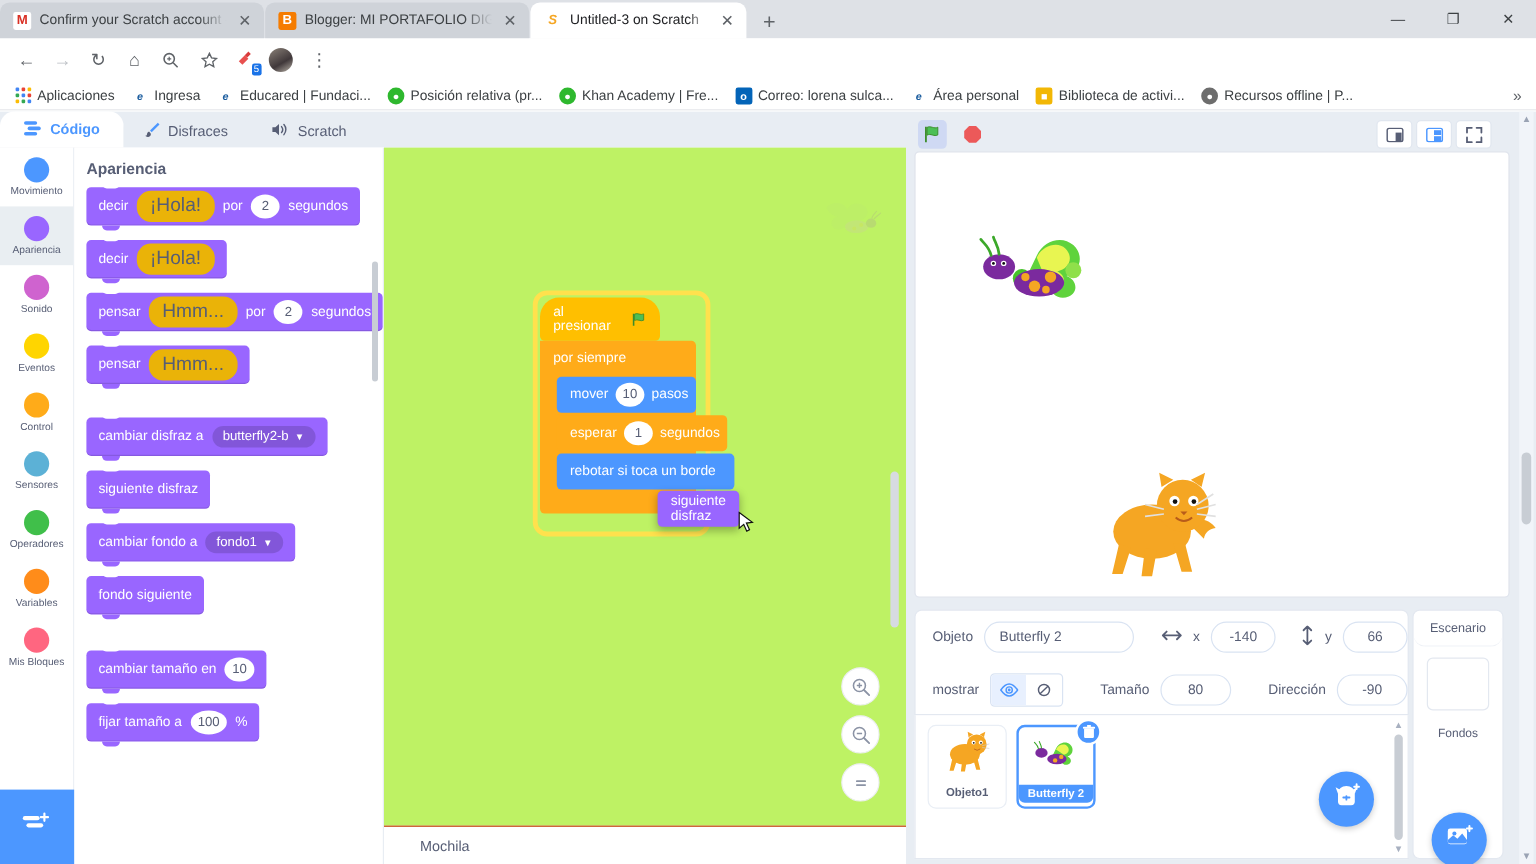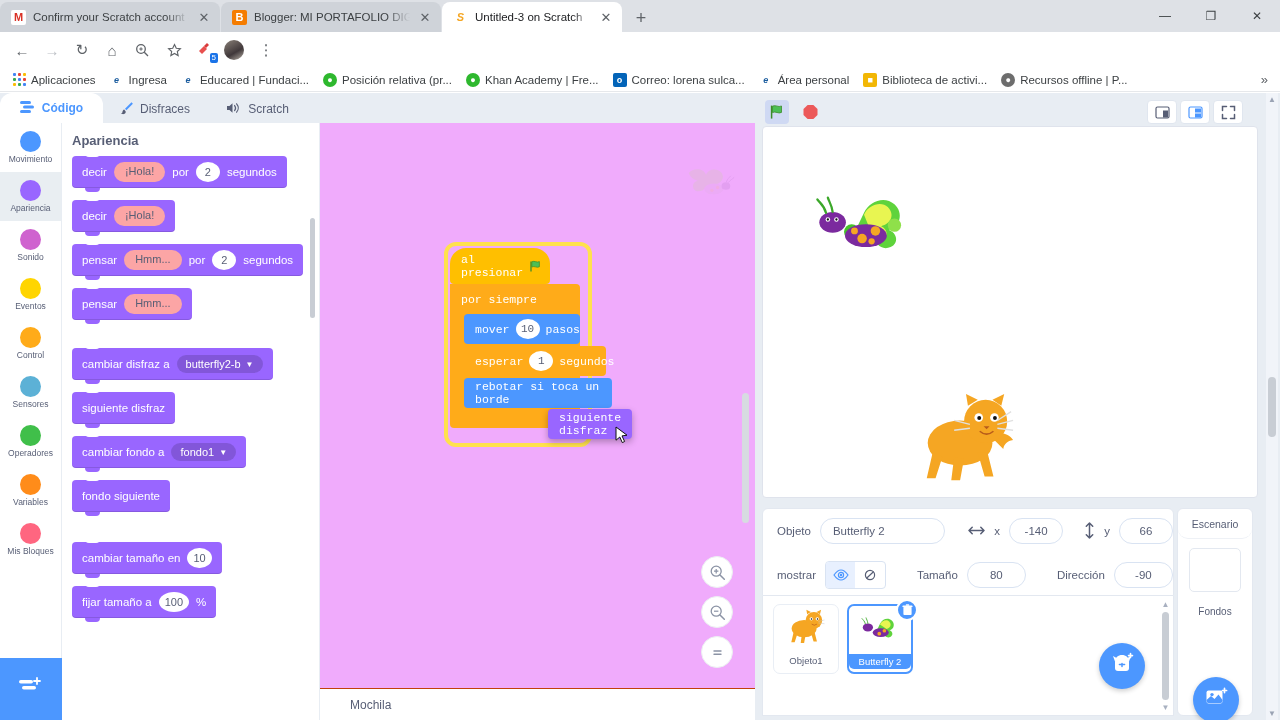--- a/index.html
+++ b/index.html
@@ -113,32 +113,32 @@
   .blk { position: relative; display: inline-flex; align-items: center;
     height: 32px; border-radius: 4px; padding: 0 10px; gap: 7px;
     font-size: 11.5px; color: #fff; margin: 0 0 12px 10px;
     box-shadow: inset 0 -1px 0 rgba(0,0,0,.12); }
   .blk.looks { background: #9966ff; }
   .blk::before, .blk::after { content: ""; position: absolute; left: 13px;
     width: 15px; height: 4px; background: inherit; }
   .blk::before { top: -3px; border-radius: 0 0 4px 4px; background: #fff; }
   .blk::after { bottom: -4px; border-radius: 0 0 4px 4px; }
   .blk.looks::before { background: #fff; box-shadow: none; }
-  .oval { background: #fca5a5; color: #575e75; border-radius: 12px;
-    padding: 3px 11px; font-size: 11px; line-height: 1.25; }
+  .oval { background: #eab308; color: #575e75; border-radius: 12px;
+    padding: 3px 11px; font-size: 16px; line-height: 1.25; }
   .num { background: #fff; color: #575e75; border-radius: 50%;
     min-width: 24px; height: 20px; display: inline-flex; align-items: center;
     justify-content: center; font-size: 11px; padding: 0 6px; }
   .drop { background: rgba(0,0,0,.15); border-radius: 12px; padding: 3px 9px;
     font-size: 11px; display: inline-flex; align-items: center; gap: 5px; }
   .drop .car { font-size: 8px; }
 
   
   .workspace { position: absolute; top: 0; left: 320px; width: 435px;
-    height: 597px; background: #f0abfc; overflow: hidden; font-family: Liberation Mono, monospace; }
+    height: 597px; background: #bef264; overflow: hidden; }
   .ws-watermark { position: absolute; top: 42px; right: 18px; width: 58px;
     height: 42px; opacity: .35; }
   .zoomctl { position: absolute; right: 22px; bottom: 52px;
     display: flex; flex-direction: column; gap: 8px; }
   .zbtn { width: 32px; height: 32px; border-radius: 50%; background: #fff;
     border: 1px solid #eceef2; display: flex; align-items: center;
     justify-content: center; color: #8b93a5; }
   .ws-hscroll { position: absolute; bottom: 14px; left: 88px; width: 260px;
     height: 7px; background: #c8cdd4; border-radius: 4px; }
   .ws-vscroll { position: absolute; right: 6px; top: 270px; width: 7px;
@@ -204,21 +204,21 @@
 
   .sprite-pane { position: absolute; top: 503px; left: 7px; width: 412px; height: 120px;
     background: #fff; border: 1px solid #e3e8f0; border-top: none; }
   .sp-list { position: absolute; top: 8px; left: 10px; display: flex; gap: 8px; }
   .sp-card { width: 66px; height: 70px; border-radius: 7px; border: 1px solid #e9eef5;
     background: #fff; display: flex; flex-direction: column; align-items: center;
     position: relative; }
   .sp-card.sel { border: 2px solid #4c97ff; }
   .sp-thumb { height: 48px; display: flex; align-items: center; justify-content: center; }
   .sp-label { font-size: 9.5px; color: #575e75; width: 100%; text-align: center;
-    padding: 2px 0; }
+    padding: 2px 0; font-weight: bold; }
   .sp-card.sel .sp-label { background: #4c97ff; color: #fff; border-radius: 0 0 5px 5px; }
   .sp-del { position: absolute; top: -7px; right: -7px; width: 22px; height: 22px;
     background: #4c97ff; border-radius: 50%; border: 2px solid #fff;
     display: flex; align-items: center; justify-content: center; }
   .fab { position: absolute; width: 46px; height: 46px; border-radius: 50%;
     background: #4c97ff; display: flex; align-items: center; justify-content: center;
     box-shadow: 0 2px 5px rgba(0,0,0,.2); }
   .sp-scroll { position: absolute; right: 2px; top: 4px; width: 11px; height: 112px;
     display: flex; flex-direction: column; align-items: center;
     justify-content: space-between; color: #a8b0c0; font-size: 8px; }

